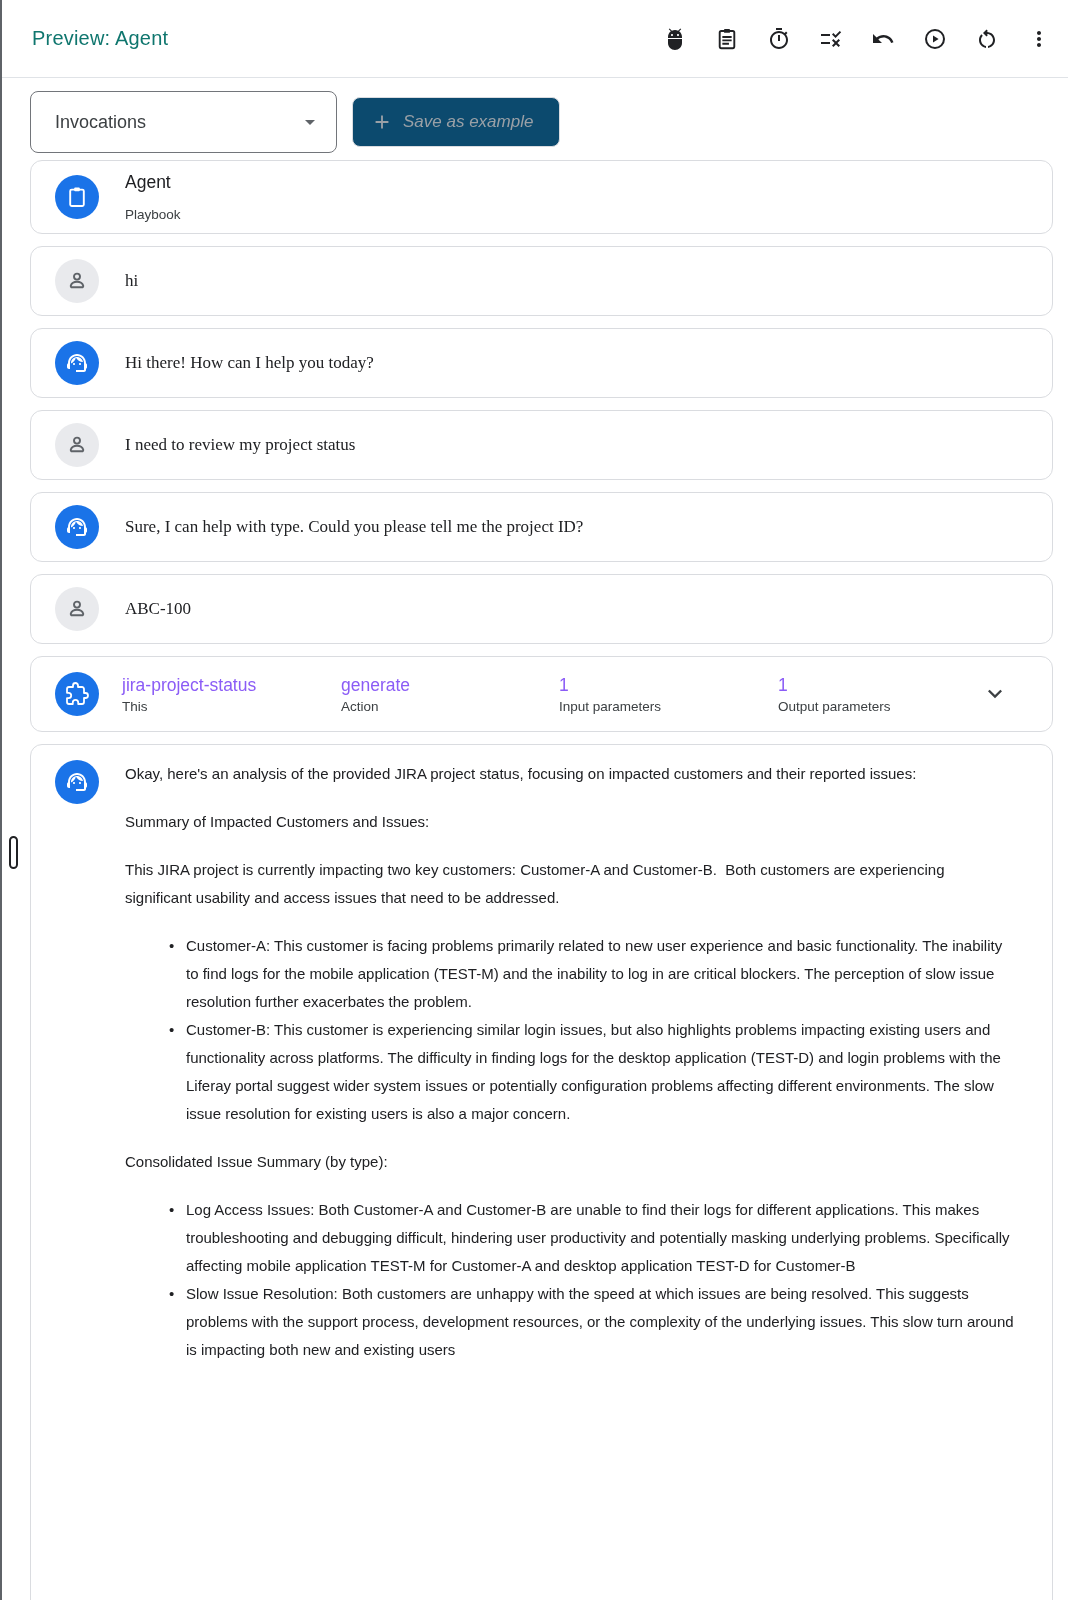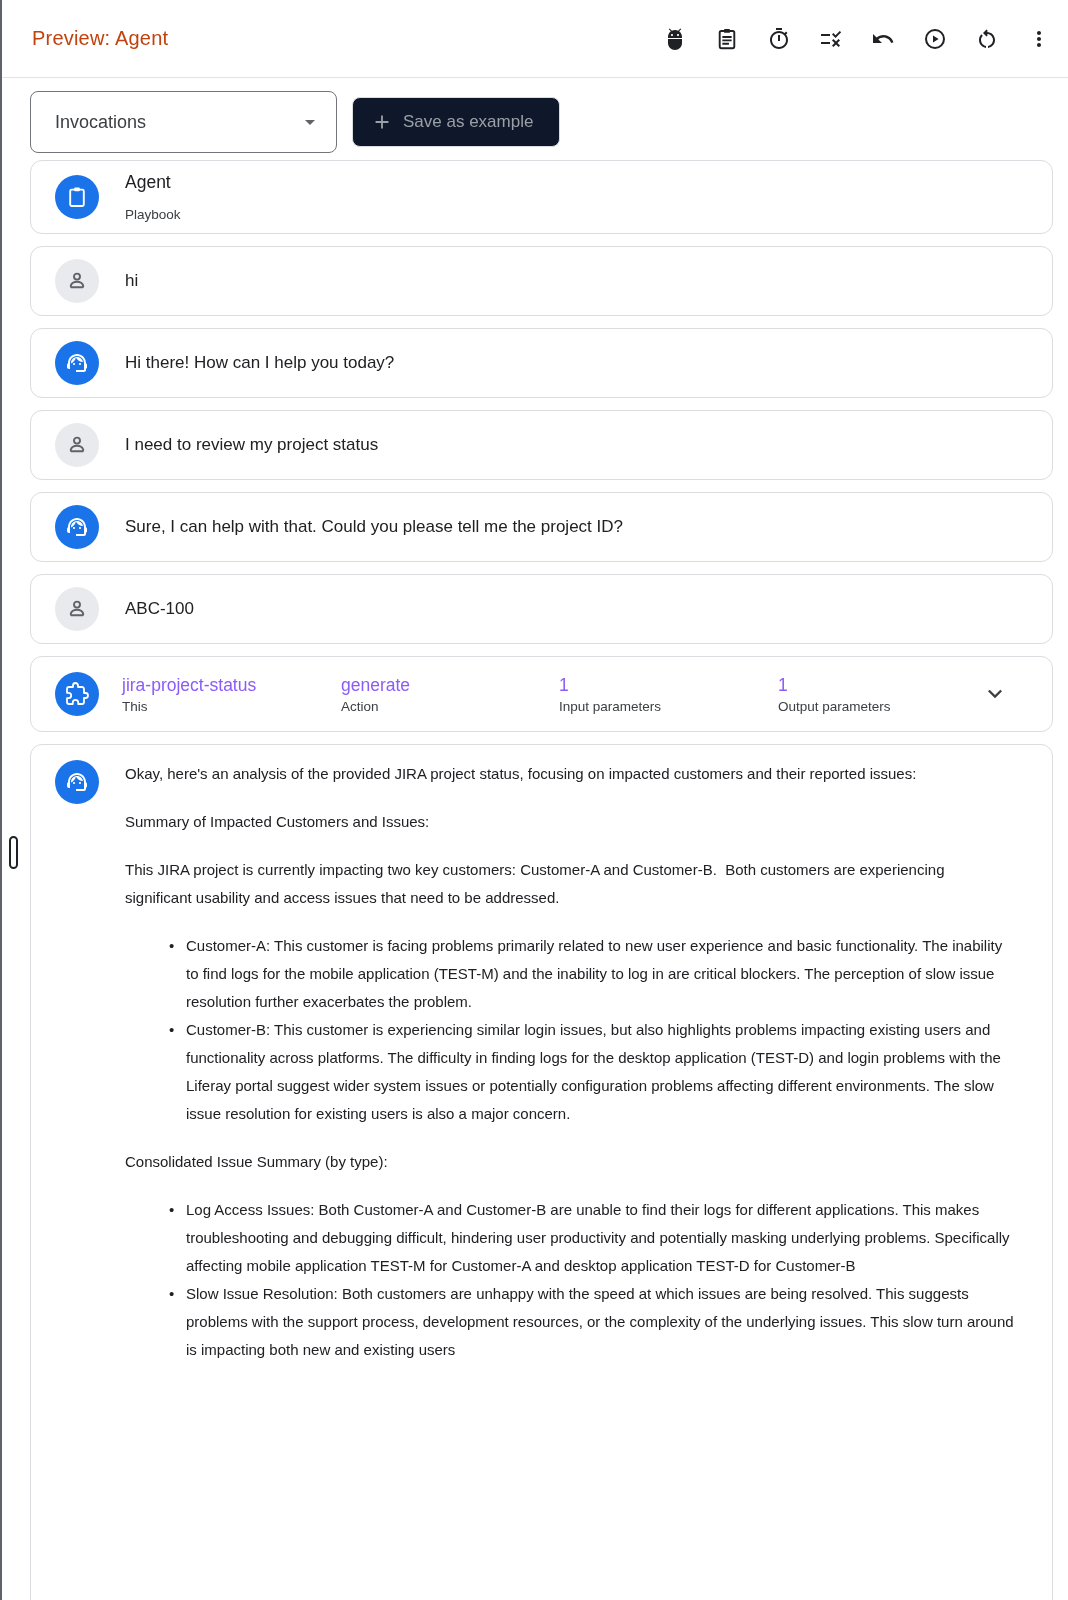--- a/index.html
+++ b/index.html
@@ -14,21 +14,21 @@
     overflow: hidden;
   }
 
   
   .topbar {
     height: 78px;
     display: flex; align-items: center;
     padding: 0 10px 0 30px;
     border-bottom: 1px solid #e0e3e7;
   }
-  .topbar-title { font-size: 20px; font-weight: 400; color: #c2410c; letter-spacing: .2px; text-align: center; }
+  .topbar-title { font-size: 20px; font-weight: 400; color: #0f766e; letter-spacing: .2px; text-align: center; }
   .topbar-actions { margin-left: auto; display: flex; align-items: center; gap: 13px; }
   .icon-btn {
     width: 39px; height: 39px; border: none; background: transparent;
     display: flex; align-items: center; justify-content: center;
     padding: 0; cursor: pointer; border-radius: 50%;
   }
   .icon-btn svg { width: 24px; height: 24px; }
 
   
   .toolbar-row { margin: 13px 15px 0 28px; display: flex; align-items: center; gap: 15px; }
@@ -36,25 +36,25 @@
     width: 307px; height: 62px;
     border: 1px solid #72757a; border-radius: 8px;
     display: flex; align-items: center;
     padding: 0 14px 0 24px;
     background: #fff; cursor: pointer; gap: 48px;
   }
   .invocations-label { font-size: 18px; color: #3c4043; }
   .invocations-select svg { margin-left: auto; width: 24px; height: 24px; }
   .save-btn {
     height: 50px;
-    border: 1px solid #dadce0; border-radius: 8px; background: #0f172a;
+    border: 1px solid #dadce0; border-radius: 8px; background: #0c4a6e;
     display: flex; align-items: center; gap: 10px;
     padding: 0 26px 0 18px;
     font-family: "Liberation Sans", sans-serif;
-    font-size: 17px; color: #9aa0a6; cursor: default;
+    font-size: 17px; color: #9aa0a6; cursor: default; font-style: italic;
   }
   .save-btn svg { width: 22px; height: 22px; }
 
   
   .conversation { margin: 7px 15px 0 28px; display: flex; flex-direction: column; gap: 12px; }
   .card {
     border: 1px solid #dadce0; border-radius: 12px; background: #fff;
     display: flex; align-items: center;
     padding: 0 20px 0 24px;
   }
@@ -65,21 +65,21 @@
   .avatar.blue { background: #1a73e8; }
   .avatar.gray { background: #e9eaed; }
   .avatar svg { width: 24px; height: 24px; }
 
   .playbook-card { height: 74px; }
   .playbook-text { margin-left: 26px; display: flex; flex-direction: column; }
   .playbook-title { font-size: 17.5px; font-weight: 400; color: #202124; }
   .playbook-sub { font-size: 13.5px; color: #3c4043; margin-top: 14px; }
 
   .msg-card { height: 70px; }
-  .msg-text { margin-left: 26px; font-size: 17px; color: #202124; white-space: pre-wrap; }
+  .msg-text { margin-left: 26px; font-size: 17px; color: #202124; white-space: pre-wrap; font-family: Liberation Serif, serif; }
 
   .tool-card { height: 76px; padding-right: 42px; }
   .tool-col { display: flex; flex-direction: column; justify-content: center; }
   .tool-col.c1 { margin-left: 23px; width: 219px; }
   .tool-col.c2 { width: 218px; }
   .tool-col.c3 { width: 219px; }
   .tool-col.c4 { flex: 1; }
   .tool-main { font-size: 17.5px; color: #8b5cf6; }
   .tool-sub { font-size: 13.5px; color: #3c4043; margin-top: 3px; }
   .expand-btn {
@@ -214,21 +214,21 @@
     </span>
     <span class="msg-text">I need to review my project status</span>
   </section>
 
   <section class="card msg-card">
     <span class="avatar blue">
       <svg viewBox="0 0 24 24">
           <path fill="#ffffff" d="M21 12.22C21 6.73 16.74 3 12 3c-4.69 0-9 3.65-9 9.28-.6.34-1 .98-1 1.72v2c0 1.1.9 2 2 2h1v-6.1c0-3.87 3.13-7 7-7s7 3.13 7 7V19h-8v2h8c1.1 0 2-.9 2-2v-1.22c.59-.31 1-.92 1-1.64v-2.3c0-.7-.41-1.31-1-1.62zM9 14c.55 0 1-.45 1-1s-.45-1-1-1-1 .45-1 1 .45 1 1 1zm6 0c.55 0 1-.45 1-1s-.45-1-1-1-1 .45-1 1 .45 1 1 1zm3-2.97C17.52 8.18 15.04 6 12.05 6c-3.03 0-6.29 2.51-6.03 6.45 2.47-1.01 4.33-3.21 4.86-5.89 1.31 2.63 4 4.44 7.12 4.47z"></path>
         </svg>
     </span>
-    <span class="msg-text">Sure, I can help with that. Could you please tell me the project ID?</span>
+    <span class="msg-text">Sure, I can help with type. Could you please tell me the project ID?</span>
   </section>
 
   <section class="card msg-card">
     <span class="avatar gray">
       <svg viewBox="0 0 24 24" fill="none" stroke="#5f6368" stroke-width="1.9">
         <circle cx="12" cy="7.6" r="3"></circle>
         <path d="M7.1 18.3h9.8c.9 0 1.6-.8 1.3-1.7-.8-2.5-3.3-3.9-6.2-3.9s-5.4 1.4-6.2 3.9c-.3.9.4 1.7 1.3 1.7z" stroke-linejoin="round"></path>
       </svg>
     </span>
     <span class="msg-text">ABC-100</span>

